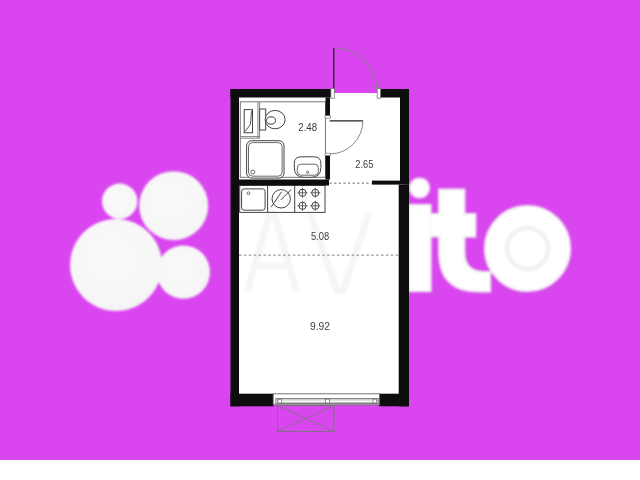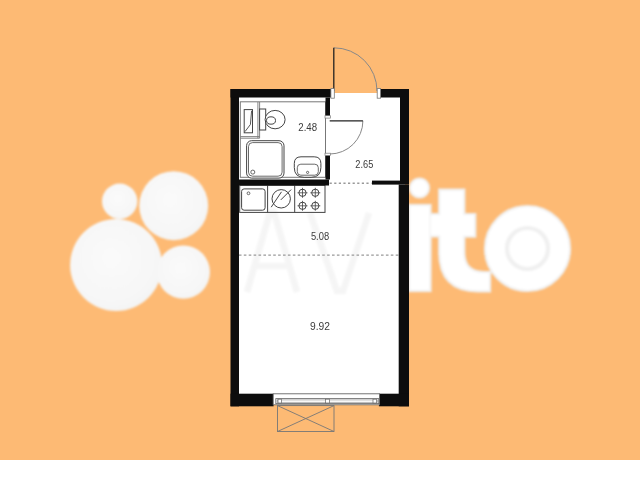--- a/index.html
+++ b/index.html
@@ -1,16 +1,16 @@
 <!DOCTYPE html>
 <html><head>
 <meta charset="utf-8">
 <style>
   html,body{margin:0;padding:0;background:#ffffff;}
-  #canvas{position:relative;width:640px;height:460px;background:#fdba74;overflow:hidden;
+  #canvas{position:relative;width:640px;height:460px;background:#d946ef;overflow:hidden;
           font-family:"Liberation Sans", sans-serif;}
   svg{position:absolute;left:0;top:0;}
 </style>
 </head>
 <body>
 <div id="canvas">
 <svg width="640" height="480" viewBox="0 0 640 480">
   <defs>
     <radialGradient id="wmc" cx="0.45" cy="0.42" r="0.62">
       <stop offset="0" stop-color="#fafafa"></stop>

